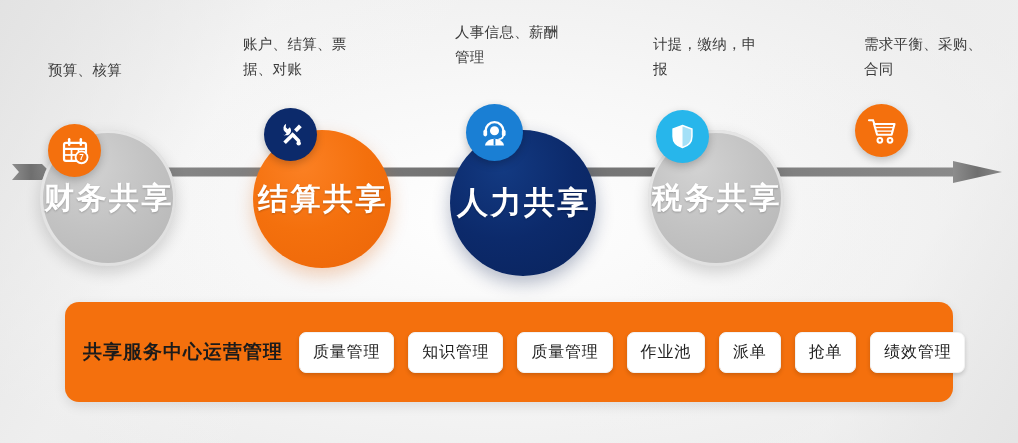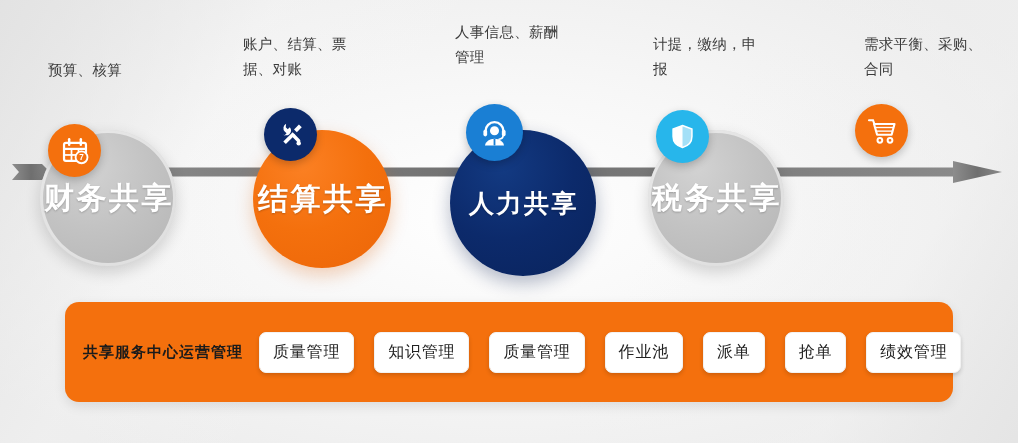--- a/index.html
+++ b/index.html
@@ -114,31 +114,31 @@
     background: #f4700d;
     border-radius: 14px;
     box-shadow: 0 4px 12px rgba(0,0,0,0.10);
     display: flex;
     align-items: center;
     z-index: 4;
     box-sizing: border-box;
     padding-left: 18px;
   }
   #ops-title {
-    font-size: 15px;
+    font-size: 19px;
     font-weight: 700;
     color: #1b1b1b;
     letter-spacing: 1px;
     margin-right: 16px;
     white-space: nowrap;
   }
   #ops-chips {
     display: flex;
     align-items: center;
-    gap: 20px;
+    gap: 14px;
   }
   .chip {
     background: #ffffff;
     border-radius: 7px;
     padding: 9px 13px;
     font-size: 16px;
     font-weight: 400;
     color: #222222;
     letter-spacing: 0.8px;
     white-space: nowrap;
@@ -210,21 +210,21 @@
 
         <path d="M7.2 2.4 a4.2 4.2 0 0 0 -1.2 6.6 l1.6 1.6 -1.9 1.9 -1.6 -1.6 a4.2 4.2 0 0 0 6.3 -5.6 l-1.8 1.8 -1.7 -1.7 z" fill="#ffffff" transform="translate(0.6,0)"></path>
         <rect x="12.2" y="13.4" width="8.6" height="3" rx="1.5" fill="#ffffff" transform="rotate(45 16.5 14.9)"></rect>
         <circle cx="18.6" cy="19" r="1.9" fill="#ffffff"></circle>
       </svg>
     </div>
   </div>
 
   <div class="node" style="left:450px; top:118px; width:200px; height:160px;">
     <div class="circle navy" style="left:0px; top:12px; width:146px; height:146px;">
-      <span class="clabel" style="font-size:25px;">人力共享</span>
+      <span class="clabel" style="font-size:31px;">人力共享</span>
     </div>
     <div class="badge" style="left:16px; top:-14px; width:57px; height:57px; background:#1A7FD4;">
       <svg width="31" height="31" viewBox="0 0 24 24" xmlns="http://www.w3.org/2000/svg">
 
         <path d="M5 11 a7 7 0 0 1 14 0" fill="none" stroke="#ffffff" stroke-width="1.8" stroke-linecap="round"></path>
         <rect x="3.4" y="9.8" width="2.9" height="5.2" rx="1.4" fill="#ffffff"></rect>
         <rect x="17.7" y="9.8" width="2.9" height="5.2" rx="1.4" fill="#ffffff"></rect>
 
         <circle cx="12" cy="10.6" r="3.5" fill="#ffffff"></circle>
 

